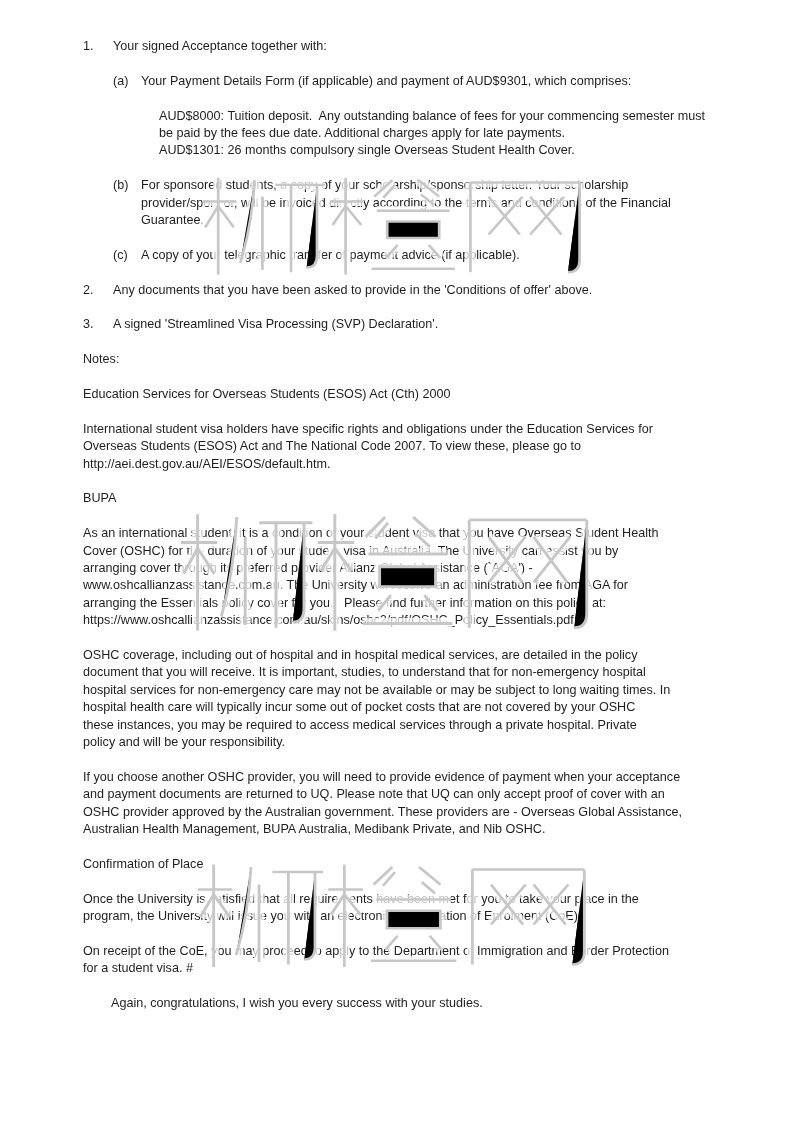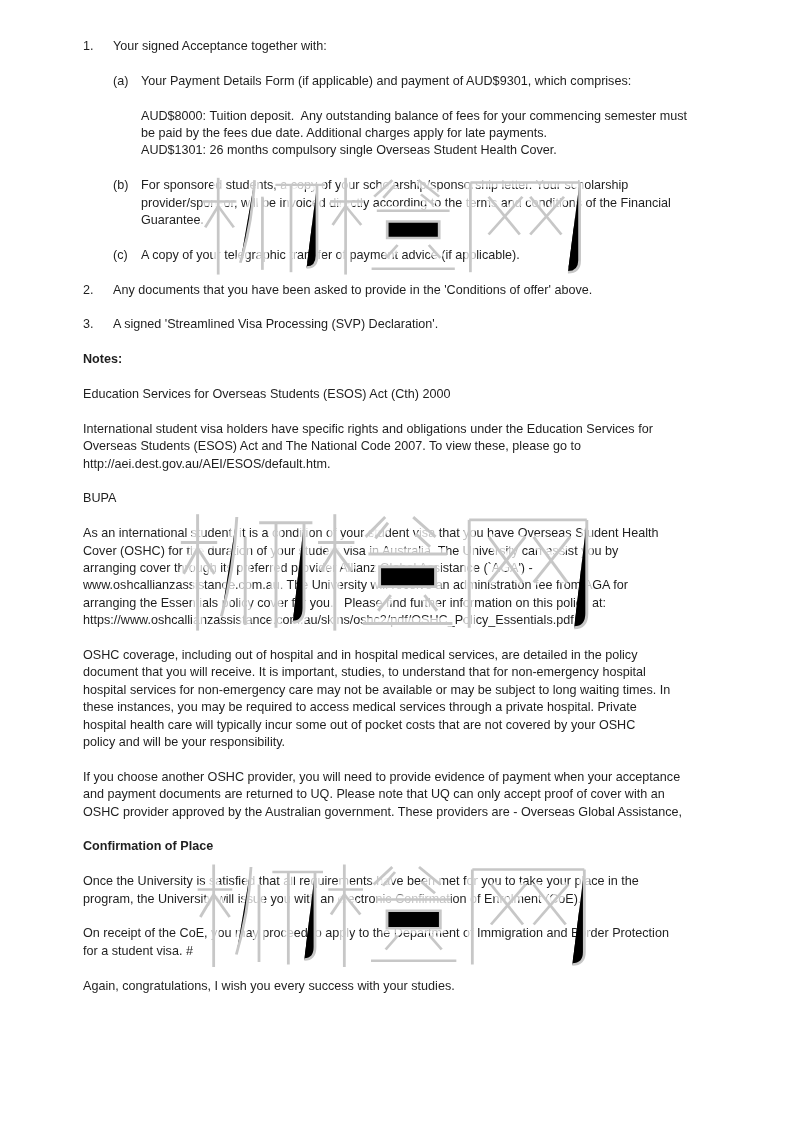--- a/index.html
+++ b/index.html
@@ -22,23 +22,23 @@
     width: 651px;
     line-height: 17.4px;
     z-index: 1;
   }
   .block { margin: 0 0 17.4px 0; }
   .line { white-space: pre; }
   .li { display: flex; }
   .marker-1 { flex: 0 0 30px; }
   .li-sub { margin-left: 30px; }
   .marker-2 { flex: 0 0 28px; }
-  .indent2 { margin-left: 58px; }
-  .bold { font-weight: bold; }
-  .closing { margin-top: 17.4px; }
+  .indent2 { margin-left: 76px; }
+  .bold { font-weight: normal; }
+  .closing { margin-top: 17.4px; margin-left: 28px; }
 
   
   .watermark {
     position: absolute;
     z-index: 2;
     pointer-events: none;
     overflow: visible;
   }
   .wm-halo { stroke: rgba(255,255,255,0.72); stroke-width: 8px; }
   .wm-line { stroke: #c7c7c7; stroke-width: 2.1px; }
@@ -167,29 +167,30 @@
       <div class="line">arranging cover through its preferred provider Allianz Global Assistance (`AGA') -</div>
       <div class="line">www.oshcallianzassistance.com.au. The University will receive an administration fee from AGA for</div>
       <div class="line">arranging the Essentials policy cover for you.   Please find further information on this policy at:</div>
       <div class="line">https://www.oshcallianzassistance.com.au/skins/oshc2/pdf/OSHC_Policy_Essentials.pdf</div>
     </div>
 
     <div class="block">
       <div class="line">OSHC coverage, including out of hospital and in hospital medical services, are detailed in the policy</div>
       <div class="line">document that you will receive. It is important, studies, to understand that for non-emergency hospital</div>
       <div class="line">hospital services for non-emergency care may not be available or may be subject to long waiting times. In</div>
+      <div class="line">hospital health care will typically incur some out of pocket costs that are not covered by your OSHC</div>
       <div class="line">these instances, you may be required to access medical services through a private hospital. Private</div>
-      <div class="line">hospital health care will typically incur some out of pocket costs that are not covered by your OSHC</div>
       <div class="line">policy and will be your responsibility.</div>
     </div>
 
     <div class="block">
       <div class="line">If you choose another OSHC provider, you will need to provide evidence of payment when your acceptance</div>
       <div class="line">and payment documents are returned to UQ. Please note that UQ can only accept proof of cover with an</div>
       <div class="line">OSHC provider approved by the Australian government. These providers are - Overseas Global Assistance,</div>
+      <div class="line">Australian Health Management, BUPA Australia, Medibank Private, and Nib OSHC.</div>
     </div>
 
     <div class="block bold line">Confirmation of Place</div>
 
     <div class="block">
       <div class="line">Once the University is satisfied that all requirements have been met for you to take your place in the</div>
       <div class="line">program, the University will issue you with an electronic Confirmation of Enrolment (CoE).</div>
     </div>
 
     <div class="block">

